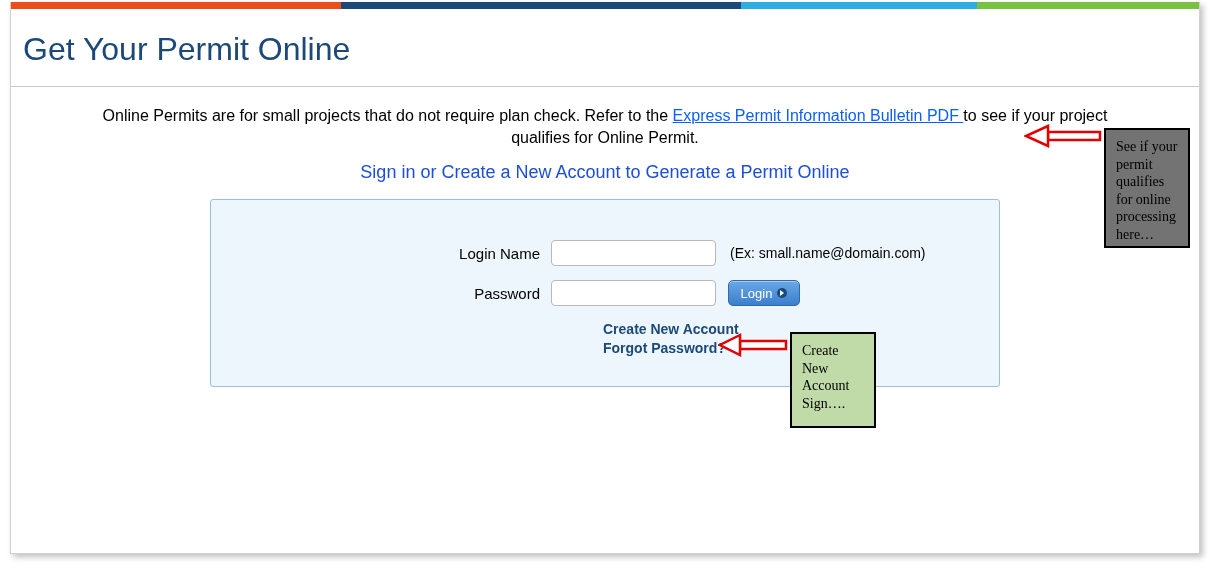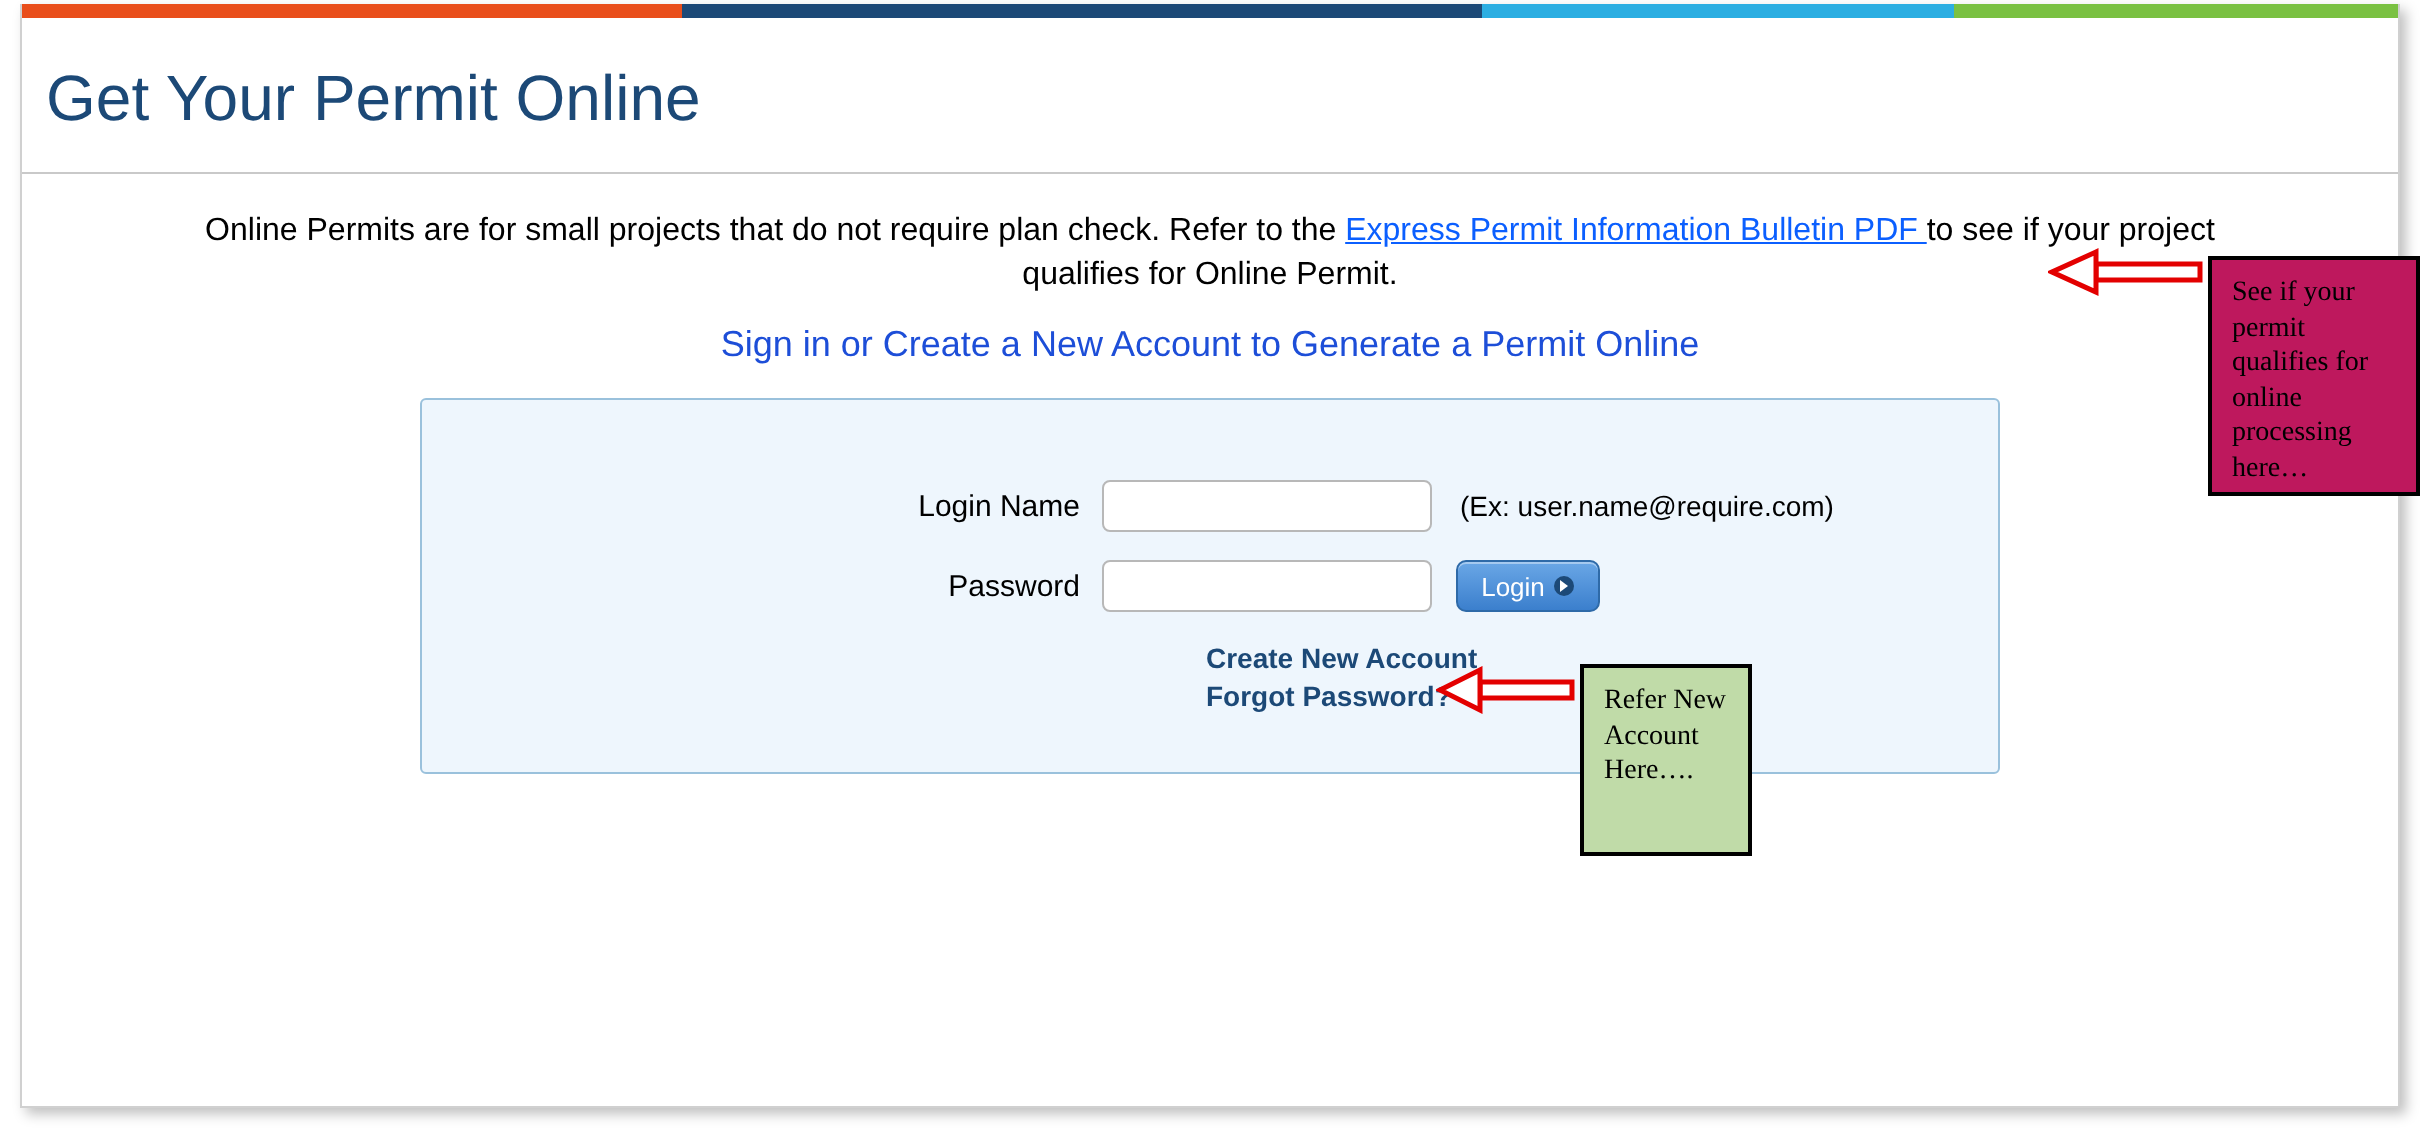--- a/index.html
+++ b/index.html
@@ -135,23 +135,23 @@
     
     .note {
       position: absolute;
       border: 2px solid #000;
       padding: 8px 10px;
       font-family: "Comic Sans MS", "Segoe Script", cursive;
       font-size: 14px;
       line-height: 1.25;
     }
     .note-peach {
-      background: #be185d;
+      background: #737373;
       left: 1104px; top: 128px;
-      width: 106px; height: 120px;
+      width: 86px; height: 120px;
     }
     .note-green {
       background: #c0dba8;
       left: 790px; top: 332px;
       width: 86px; height: 96px;
     }
     
     .arrow {
       position: absolute;
       pointer-events: none;
@@ -178,39 +178,39 @@
     <a href="#">Express Permit Information Bulletin PDF </a>
     <span> to see if your project qualifies for Online Permit.</span>
   </div>
 
   <div class="subtitle">Sign in or Create a New Account to Generate a Permit Online</div>
 
   <div class="login-panel">
     <div class="form-row">
       <label class="form-label">Login Name</label>
       <input class="text-input" type="text" value="" style="">
-      <span class="hint">(Ex: user.name@require.com)</span>
+      <span class="hint">(Ex: small.name@domain.com)</span>
     </div>
     <div class="form-row">
       <label class="form-label">Password</label>
       <input class="text-input" type="password" value="" style="">
       <button class="login-btn">
         <span>Login</span>
         <span class="tri"></span>
       </button>
     </div>
     <div class="links">
       <a href="#">Create New Account</a>
       <a href="#">Forgot Password?</a>
     </div>
   </div>
 </div>
 
 <div class="note note-peach">See if your permit qualifies for online processing here…</div>
-<div class="note note-green">Refer New Account Here….</div>
+<div class="note note-green">Create New Account Sign….</div>
 
 <div class="arrow" style="left:1024px; top:124px;">
   <svg width="78" height="24" viewBox="0 0 78 24">
     <g fill="none" stroke="#e30000" stroke-width="2.5">
       <rect x="24" y="8" width="52" height="8" fill="#fff"></rect>
       <path d="M24 2 L2 12 L24 22 Z" fill="#fff"></path>
     </g>
   </svg>
 </div>
 <div class="arrow" style="left:718px; top:333px;">

